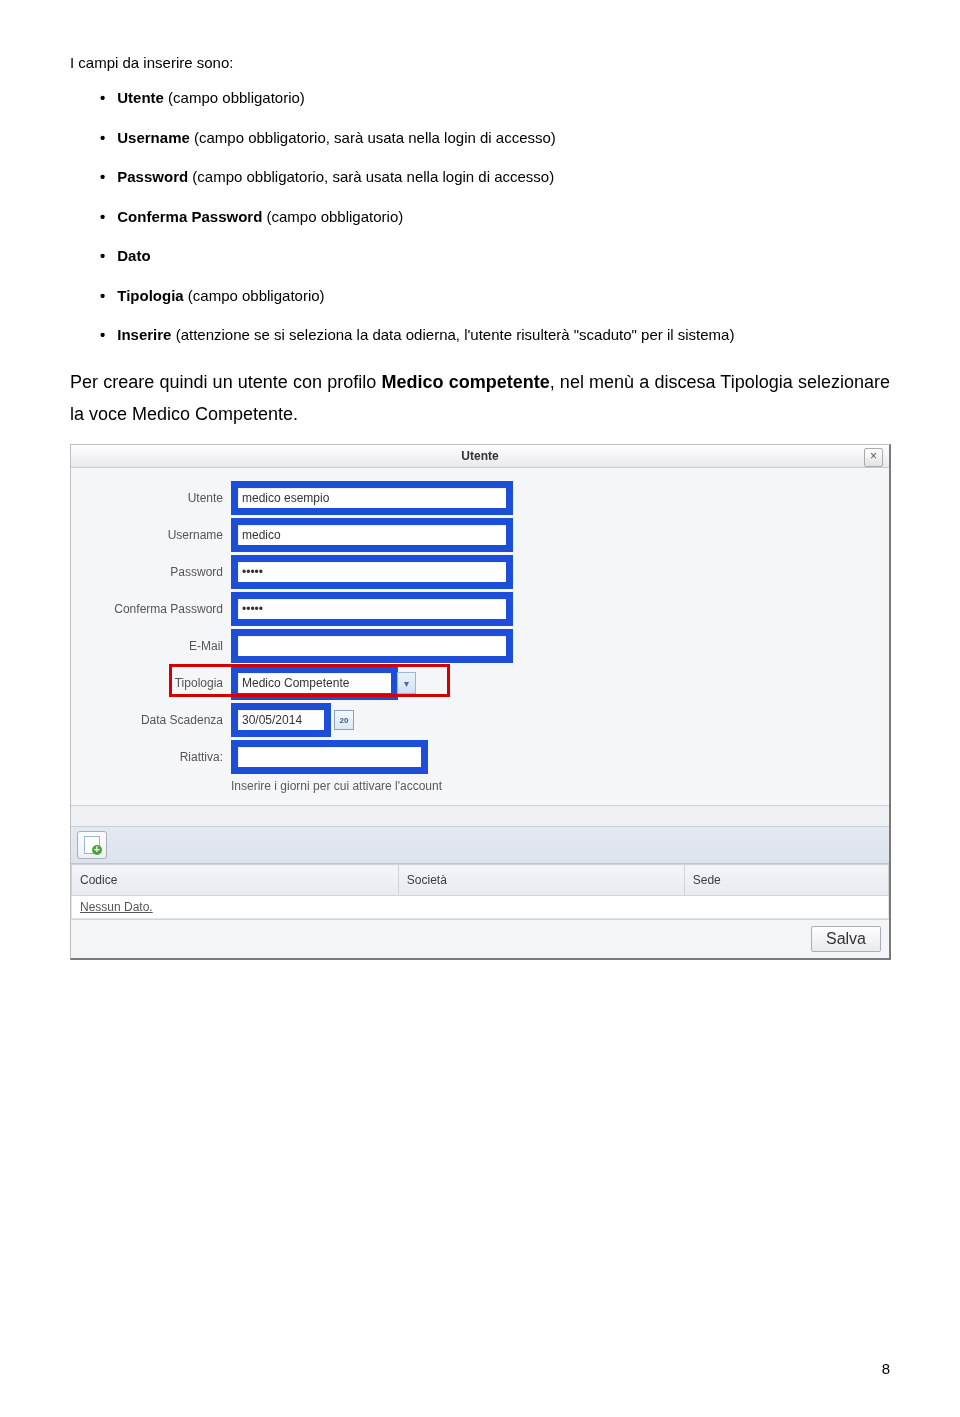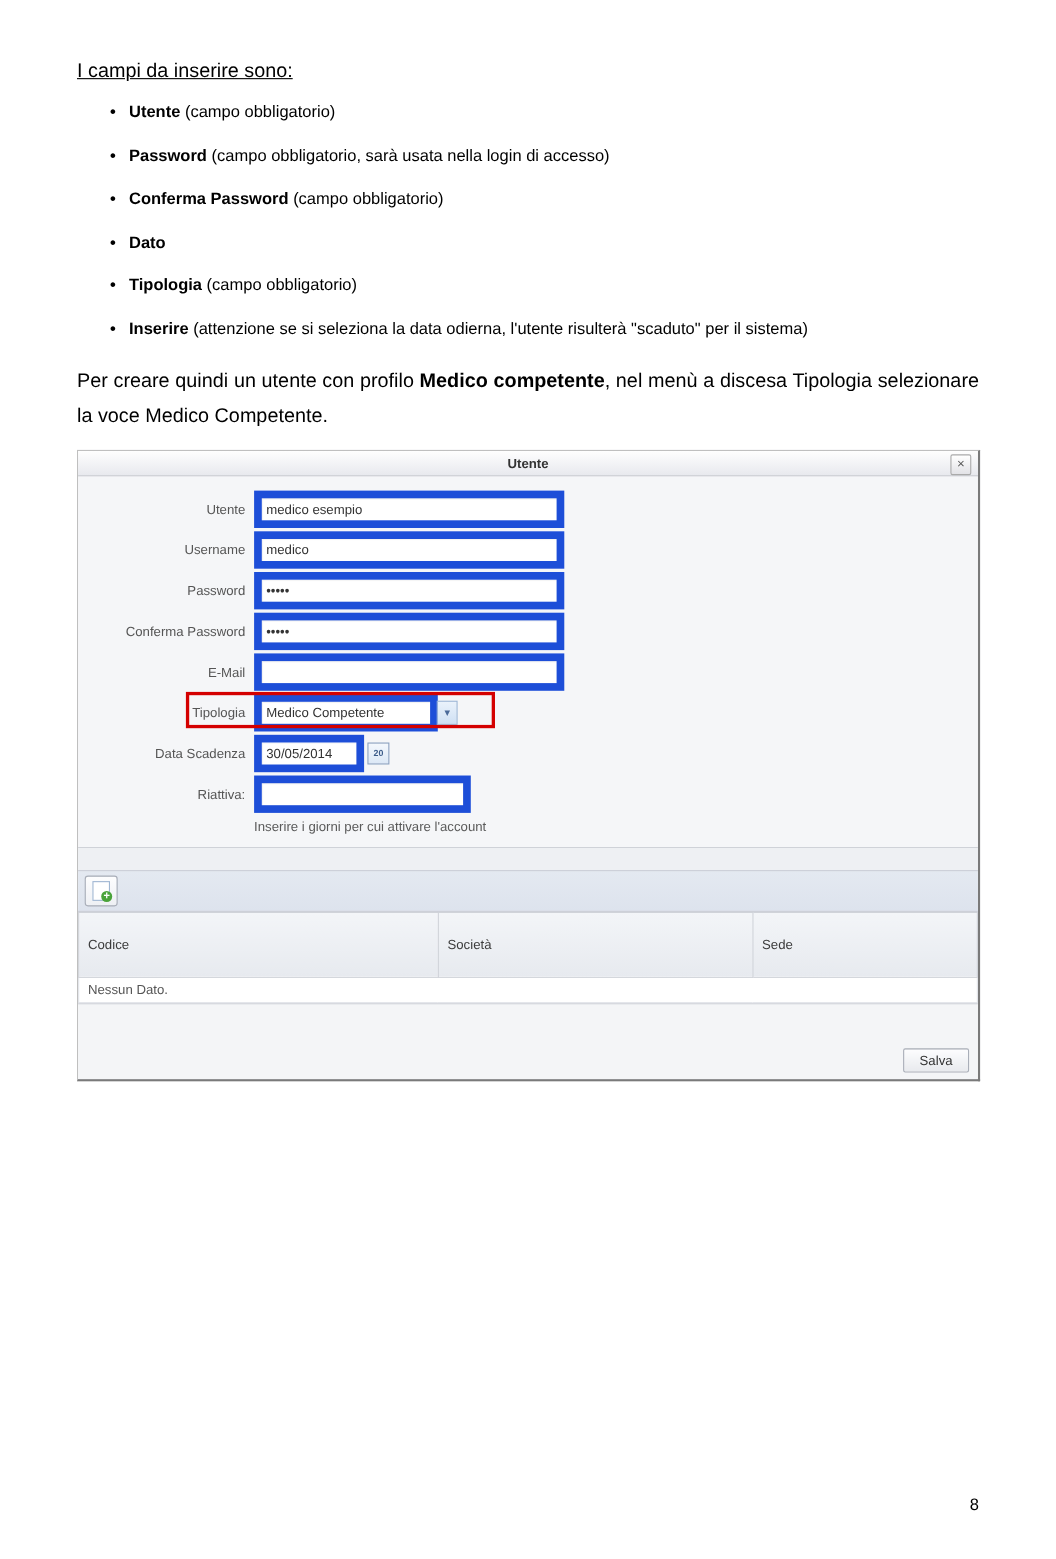--- a/index.html
+++ b/index.html
@@ -6,21 +6,21 @@
       font-family: Verdana, Arial, sans-serif;
       background: #fff;
       margin: 0;
       padding: 54px 70px;
       width: 960px;
       box-sizing: border-box;
       color: #000;
       position: relative;
       min-height: 1417px;
     }
-    .intro { font-size: 18px; margin-bottom: 12px; text-decoration: underline; }
+    .intro { font-size: 15px; margin-bottom: 12px; }
     ul.bullets { margin: 0 0 18px 30px; padding: 0; list-style: none; }
     ul.bullets li { margin: 14px 0; font-size: 15px; line-height: 1.7; text-align: justify; }
     ul.bullets li::before { content: "\2022"; margin-right: 12px; font-weight: bold; }
     .strong { font-weight: bold; }
     .after-list { font-size: 18px; line-height: 1.8; text-align: justify; margin-bottom: 14px; }
 
     
     .shot {
       border: 1px solid #bfbfbf;
       border-right: 2px solid #7a7a7a;
@@ -95,37 +95,38 @@
     }
     .add-btn .doc { width:14px; height:16px; background:#fff; border:1px solid #9fb6d2;}
     .add-btn .plus {
       position:absolute; right:4px; bottom:3px; width:10px; height:10px; border-radius:50%;
       background:#4aa33a; color:#fff; font-size:10px; line-height:10px; text-align:center; font-weight:bold;
     }
     table.grid { width:100%; border-collapse: collapse; background:#fff; }
     table.grid th {
       background: linear-gradient(#f3f5f8, #e7eaef);
       border: 1px solid #d0d3d9; text-align:left; font-weight:normal; color:#3c3c3c;
-      padding: 22px 8px; font-size:12px;
-    }
-    table.grid td { border: 1px solid #e2e4e9; padding: 4px 8px; font-size:12px; color:#555;}
+      padding: 8px 8px; font-size:12px;
+    }
+    table.grid td { border: 1px solid #e2e4e9; padding: 4px 8px; font-size:12px; color:#555;text-decoration:underline;}
     .tfoot { padding: 6px 8px; text-align: right; background:#f4f5f7; border-top:1px solid #d0d3d9;}
     .save-btn {
       display:inline-block; border:1px solid #a9aeb8; background:linear-gradient(#fdfdfe,#e8eaee);
-      padding: 3px 14px; font-size:12px; color:#333; border-radius:2px;margin-top:34px;
+      padding: 3px 14px; font-size:16px; color:#333; border-radius:2px;
     }
     .page-num { position:absolute; right:70px; bottom:40px; font-size:15px; }
   </style>
 </head>
 <body>
 
 <div class="intro">I campi da inserire sono:</div>
 
 <ul class="bullets">
   <li><span class="strong">Utente</span><span> (campo obbligatorio)</span></li>
+  <li><span class="strong">Username</span><span> (campo obbligatorio, sarà usata nella login di accesso)</span></li>
   <li><span class="strong">Password</span><span> (campo obbligatorio, sarà usata nella login di accesso)</span></li>
   <li><span class="strong">Conferma Password</span><span> (campo obbligatorio)</span></li>
   <li><span class="strong">Dato</span></li>
   <li><span class="strong">Tipologia</span><span> (campo obbligatorio)</span></li>
   <li><span class="strong">Inserire</span><span> (attenzione se si seleziona la data odierna, l'utente risulterà "scaduto" per il sistema)</span></li>
 </ul>
 
 <div class="after-list">
   <span>Per creare quindi un utente con profilo </span><span class="strong">Medico competente</span><span>, nel menù a discesa Tipologia selezionare la voce Medico Competente.</span>
 </div>

